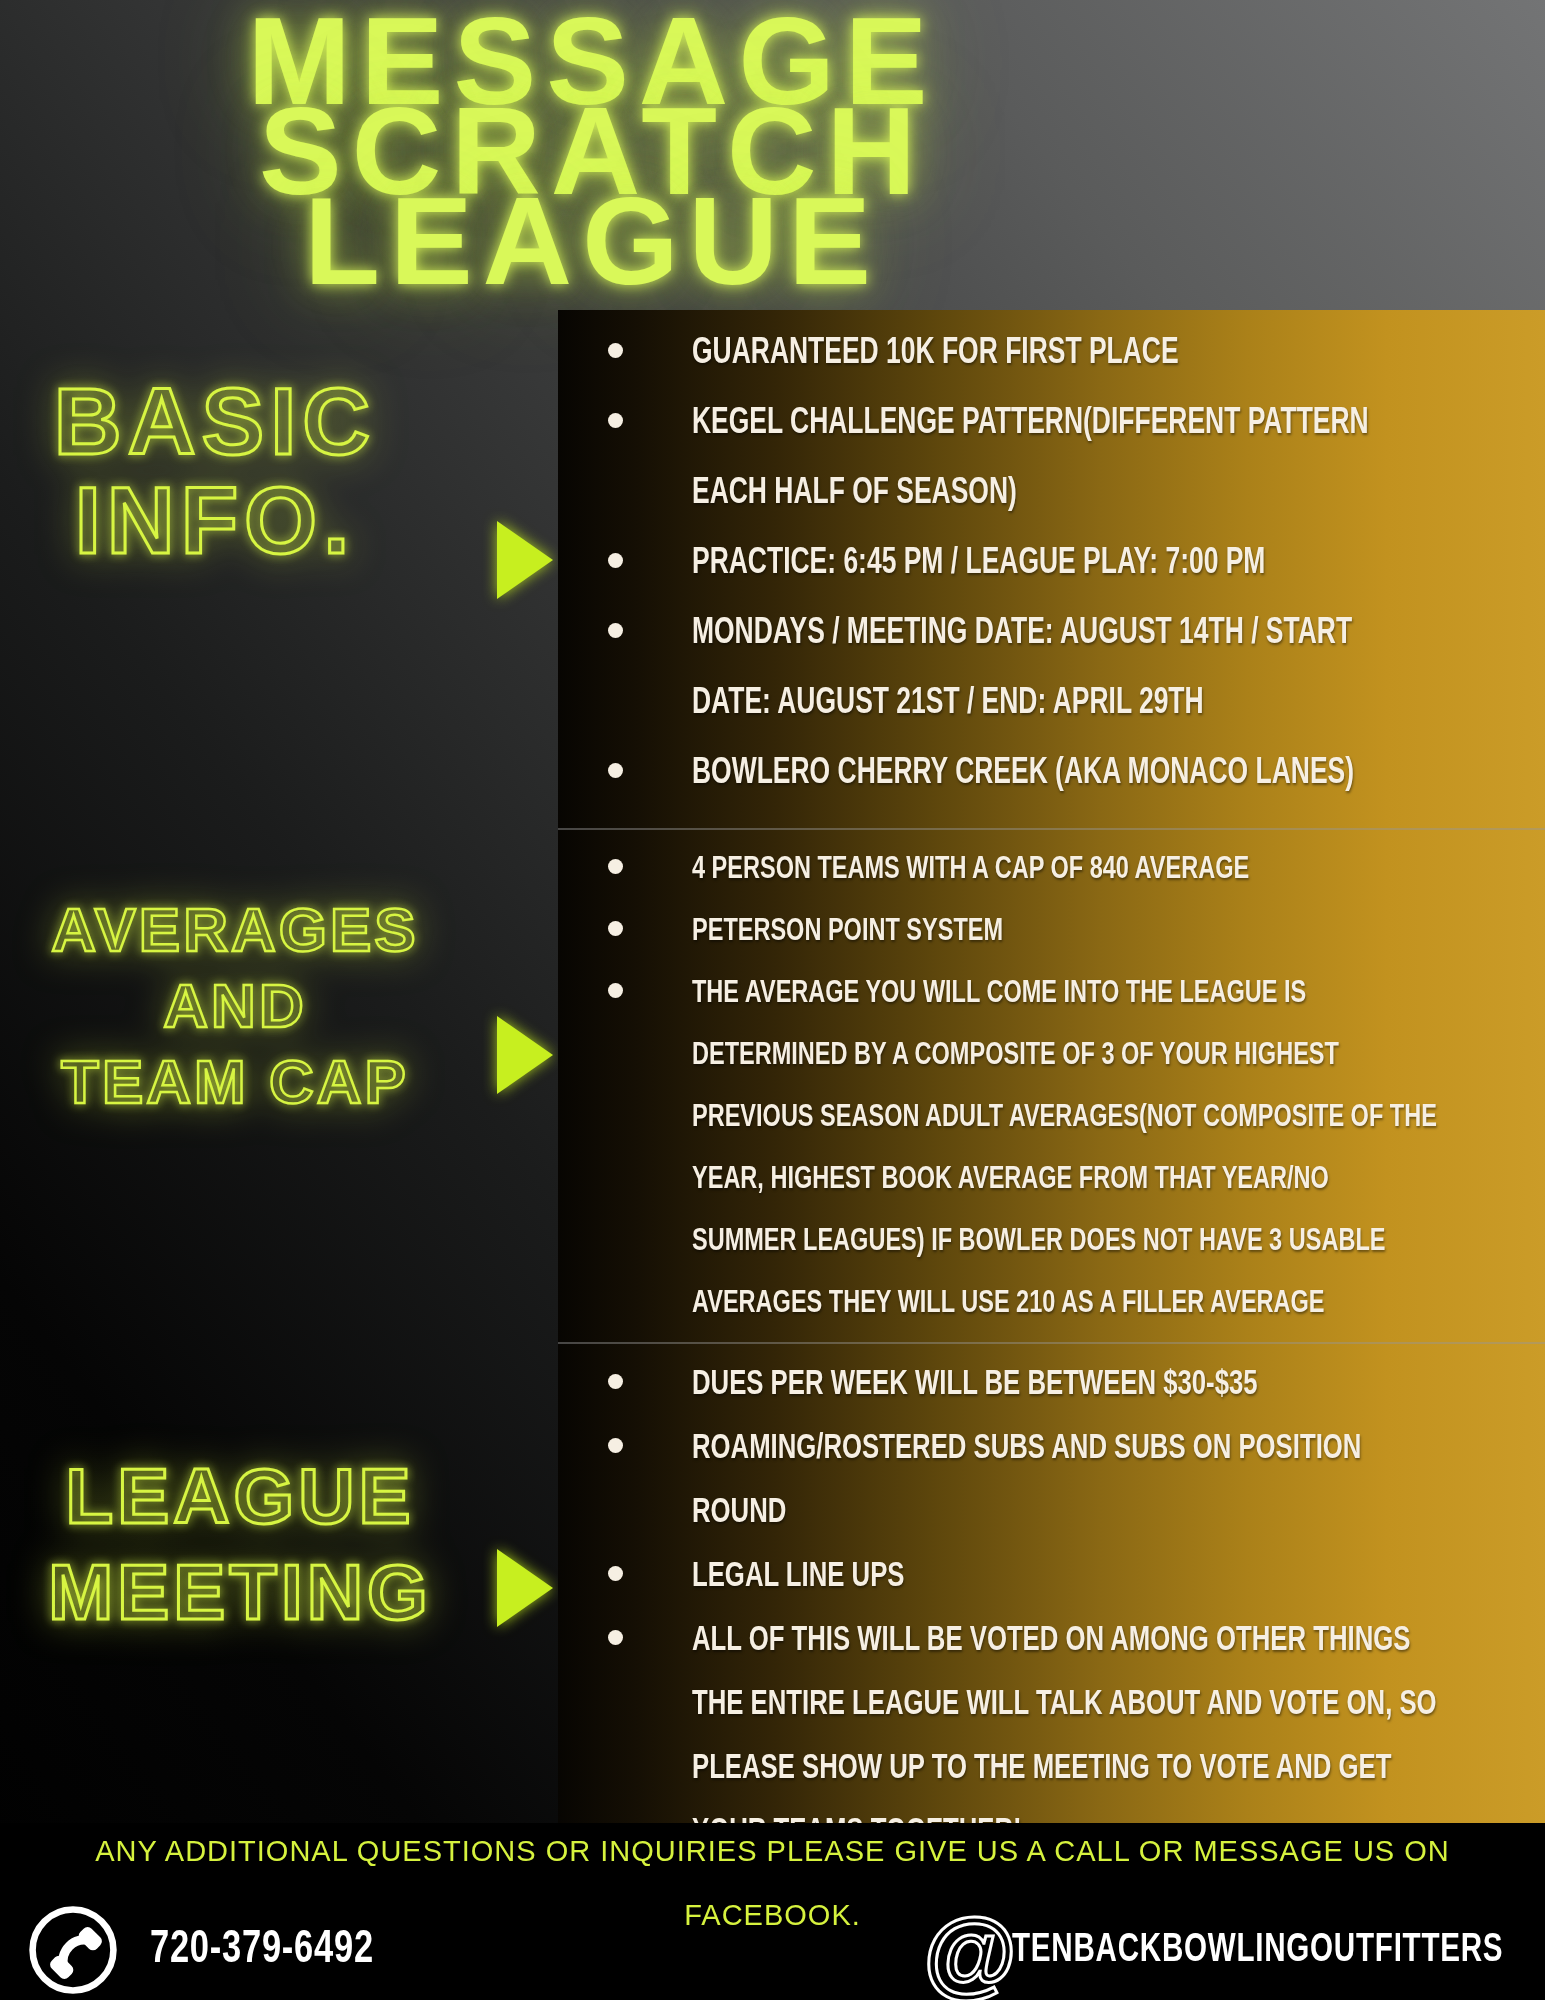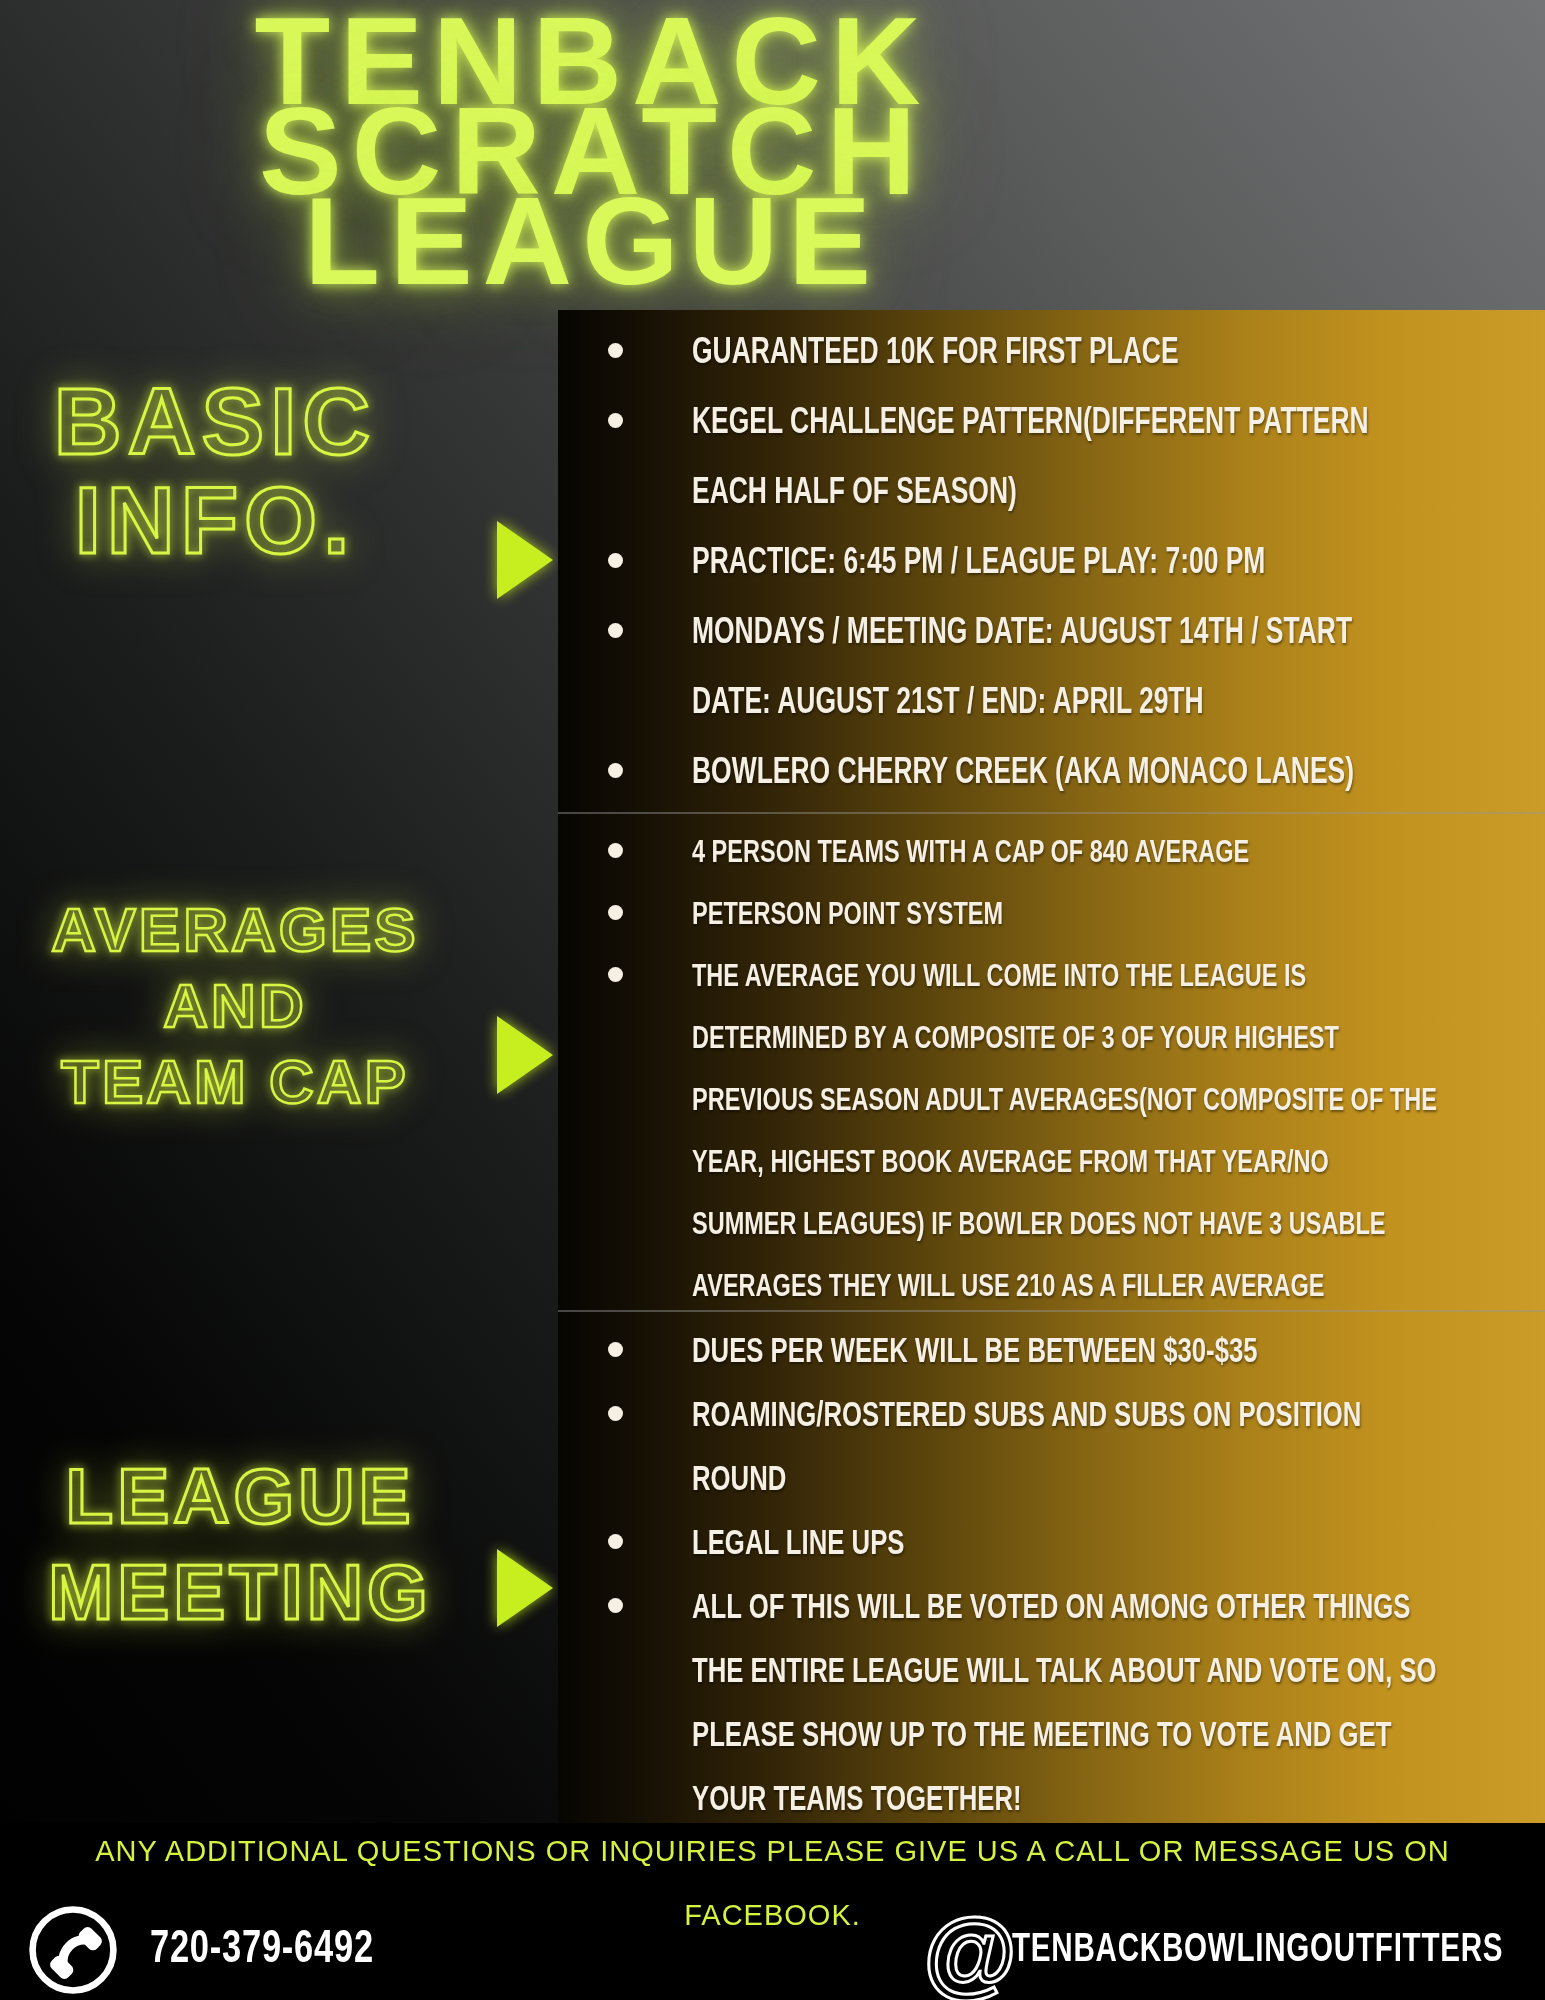--- a/index.html
+++ b/index.html
@@ -40,21 +40,21 @@
   #arrow-1 { top:521px; } #arrow-2 { top:1016px; } #arrow-3 { top:1549px; }
 
   
   .gold-panel {
     position:absolute; left:558px; top:310px; width:987px; height:1513px;
     background:linear-gradient(90deg,
       #070502 0%, #150f04 8%, #332507 22%, #5d460c 38%,
       #8a6814 55%, #ab8119 70%, #c2921f 84%, #cb9c28 100%);
   }
   .sec { box-sizing:border-box; padding:6px 0 0 50px; }
-  .sec + .sec { border-top:2px solid rgba(150,150,150,.45); }
+  .sec + .sec { border-top:2px solid rgba(150,150,150,.45);margin-top:16px; }
   #sec-1 { height:502px; font-size:36px; line-height:70px; }
   #sec-2 { height:498px; font-size:32px; line-height:62px; }
   #sec-3 { height:600px; font-size:35px; line-height:64px; }
 
   ul.bullets { list-style:none; margin:0; padding:0; }
   ul.bullets li { display:flex; align-items:flex-start;gap:44px; }
   .dot { width:15px; height:15px; border-radius:50%; background:var(--cream,#f6efe3); flex:none; }
   #sec-1 .dot { margin-top:27px; } #sec-2 .dot { margin-top:23px; } #sec-3 .dot { margin-top:24px; }
   .txt {
     flex:none; width:1220px; margin-left:25px;
@@ -76,21 +76,21 @@
                 color:transparent; -webkit-text-stroke:3px #fff; }
   .handle     { position:absolute; left:1012px; top:102px; font-size:40px; font-weight:bold;
                 color:#fff; transform:scaleX(0.74); transform-origin:0 0; letter-spacing:1px; }
 </style>
 </head>
 <body>
 
 <div class="page">
 
   <div class="title">
-    <span>TENBACK</span>
+    <span>MESSAGE</span>
     <span>SCRATCH</span>
     <span>LEAGUE</span>
   </div>
 
   <div class="neon" id="h-avg">
     <span>AVERAGES</span>
     <span>AND</span>
     <span>TEAM CAP</span>
   </div>
 

